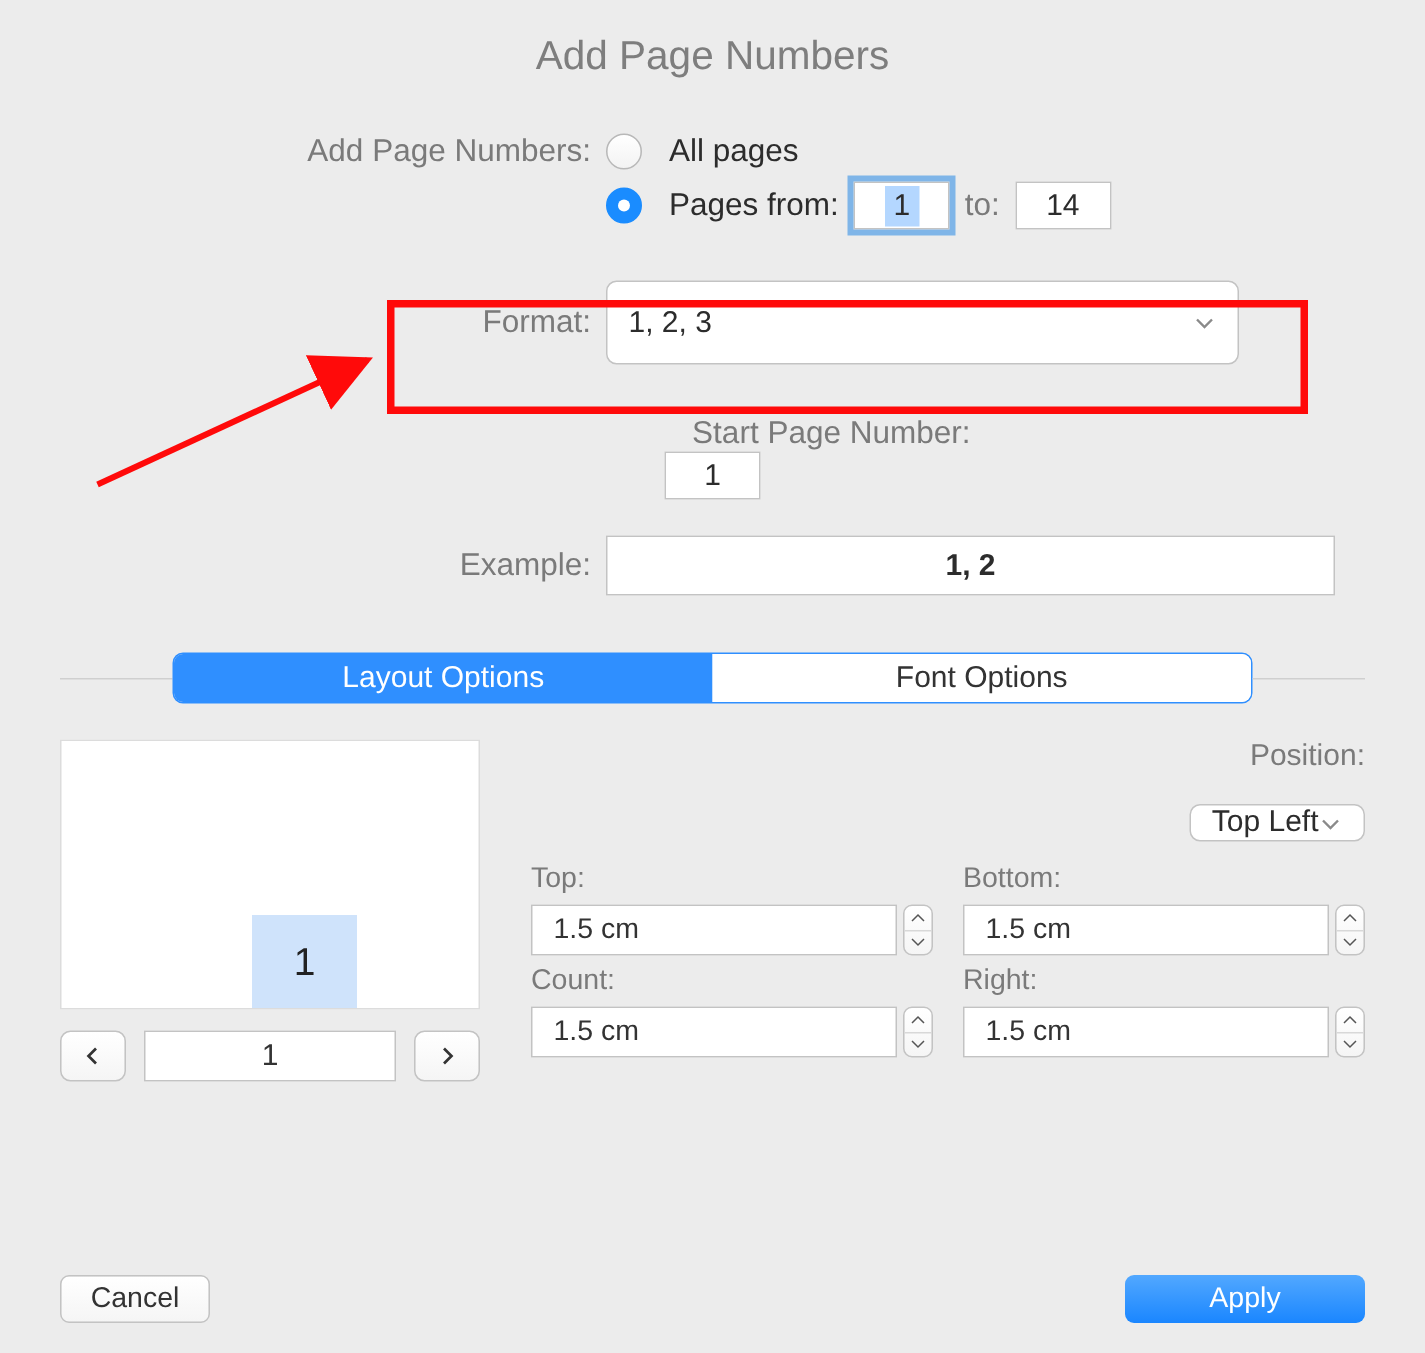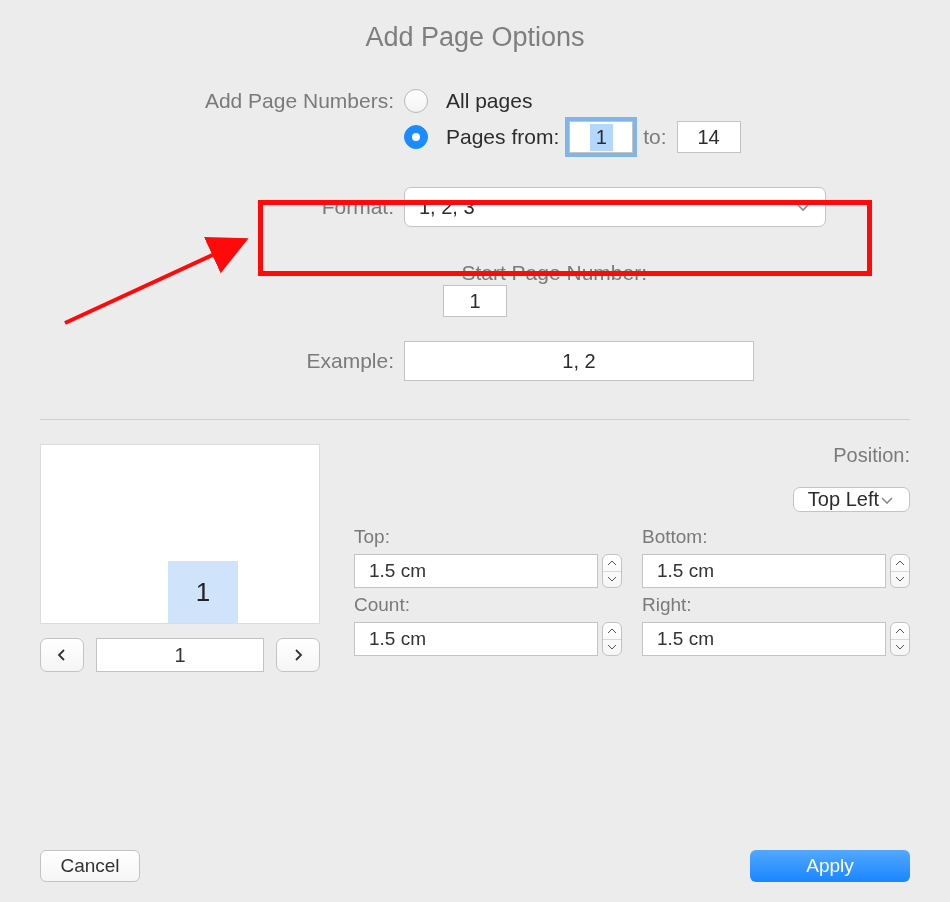--- a/index.html
+++ b/index.html
@@ -86,21 +86,21 @@
     outline: 4px solid #7fb5e8;
     outline-offset: 0;
   }
   .num-input .sel {
     background: #b4d7ff;
     padding: 2px 6px;
     display: inline-block;
     min-width: 18px;
   }
   .select {
-    height: 40px;
+    height: 56px;
     border: 1px solid #c3c3c3;
     border-radius: 7px;
     background: #fff;
     display: flex;
     align-items: center;
     justify-content: space-between;
     padding: 0 14px;
     font-size: 20px;
     color: #2c2c2c;
   }
@@ -301,21 +301,21 @@
   .btn.primary {
     border: none;
     background: linear-gradient(#52a8ff,#1a86ff);
     color: #fff;
     min-width: 160px;
   }
 </style>
 </head>
 <body>
 
-<div class="title">Add Page Options</div>
+<div class="title">Add Page Numbers</div>
 
 <div class="section">
 
   <div class="row" style="margin-top:36px;">
     <div class="label-col">Add Page Numbers:</div>
     <div class="field-col">
       <span class="radio"></span>
       <span>All pages</span>
     </div>
   </div>
@@ -353,27 +353,31 @@
       <span class="num-input" style="width:64px; display:inline-flex; align-items:center; justify-content:center;">
         <span>1</span>
       </span>
     </div>
   </div>
 
 
   <div class="row" style="margin-top:24px;">
     <div class="label-col">Example:</div>
     <div class="field-col">
-      <div class="readonly-box" style="width:350px;">1, 2</div>
+      <div class="readonly-box" style="width:486px;font-weight:bold;">1, 2</div>
     </div>
   </div>
 </div>
 
 <div class="seg-row">
   <div class="seg-line"></div>
+  <div class="seg">
+    <div class="seg-btn active">Layout Options</div>
+    <div class="seg-btn">Font Options</div>
+  </div>
   <div class="seg-line"></div>
 </div>
 
 <div class="layout-area">
   <div class="preview-col">
     <div class="preview-box">
       <div class="preview-page">1</div>
     </div>
     <div class="pager">
       <div class="pager-btn">

